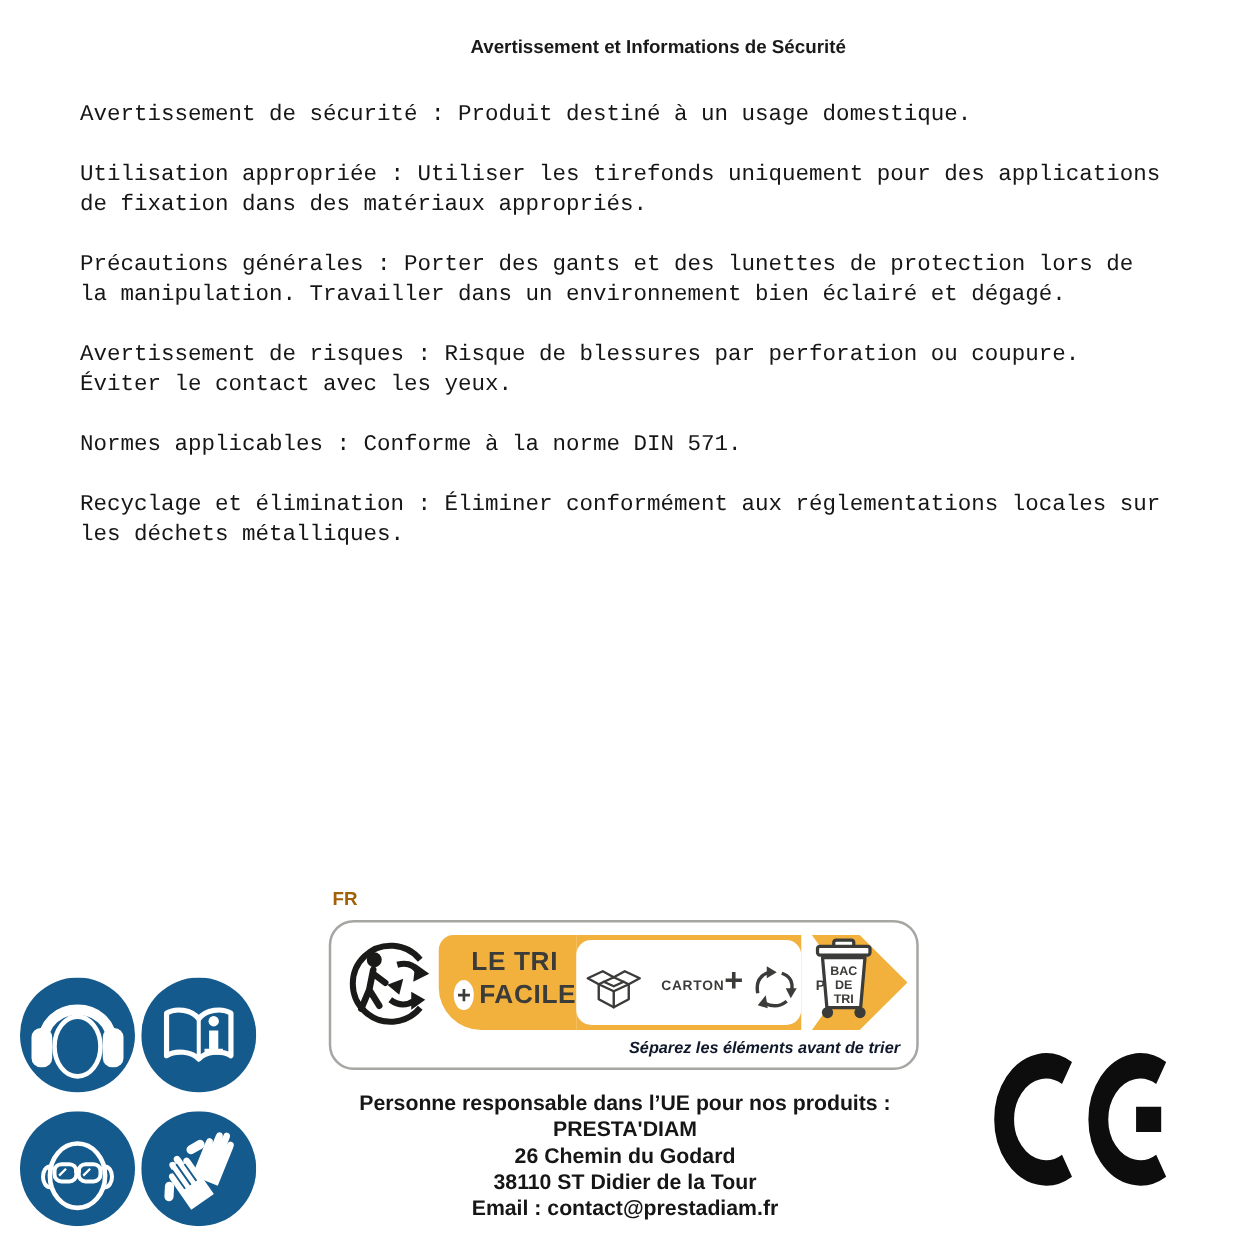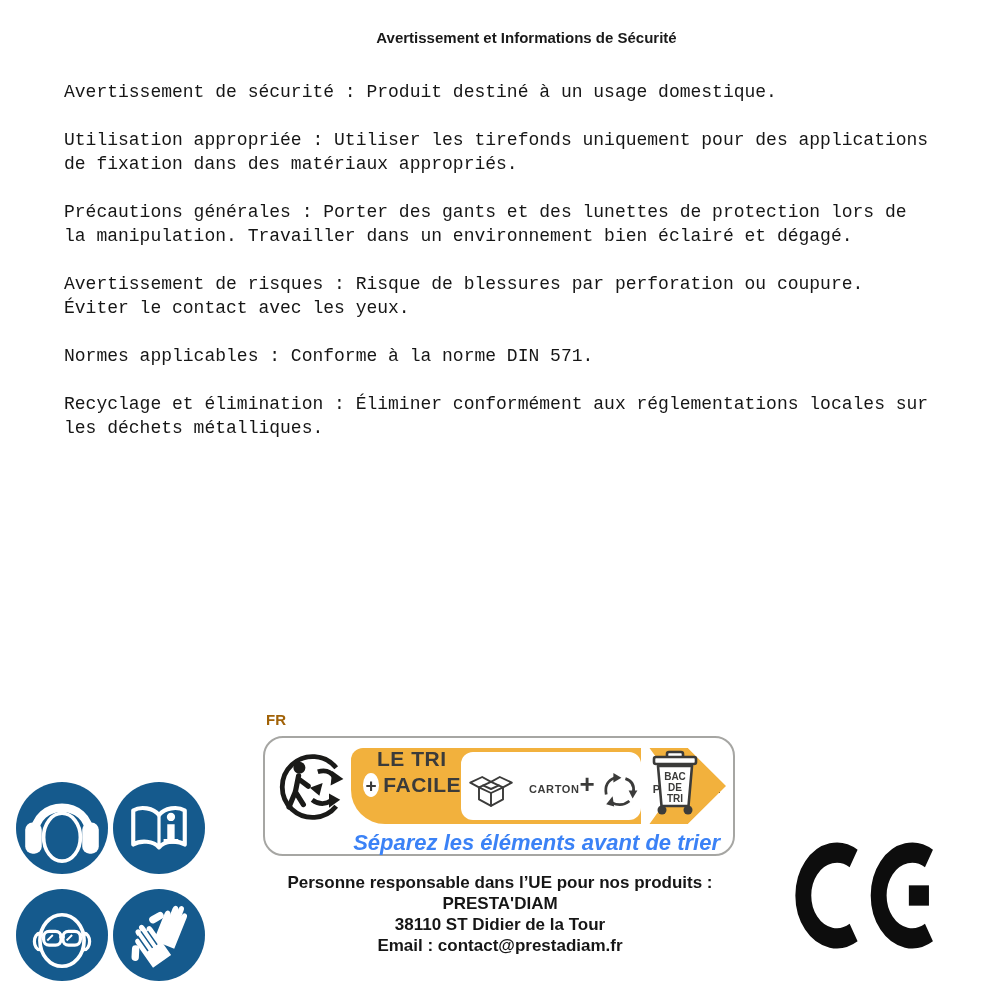--- a/index.html
+++ b/index.html
@@ -17,38 +17,38 @@
               grid-template-columns:92px 92px;column-gap:5px;row-gap:15px;}
   .picto{width:92px;height:92px;}
 
   
   .fr-code{position:absolute;left:266px;top:711px;font-size:15px;font-weight:bold;color:#a16207;text-align:center;}
   .sort-box{position:absolute;left:263px;top:736px;width:472px;height:120px;background:#fff;
             border:2px solid #a6a6a3;border-radius:20px;box-sizing:border-box;}
   .triman{position:absolute;left:8px;top:6px;width:80px;height:86px;}
   .ribbon{position:absolute;left:86px;top:10px;height:76px;display:flex;}
   .seg-letri{width:110px;background:#F2B13D;border-radius:12px 0 0 34px;
-             box-sizing:border-box;padding:0 0 0 0;color:#3B3B3A;}
+             box-sizing:border-box;padding:11px 0 0 0;color:#3B3B3A;}
   .letri-l1{font-size:21px;font-weight:800;letter-spacing:.5px;margin-left:26px;line-height:22px;}
   .letri-l2{display:flex;align-items:center;gap:4px;margin:3px 0 0 12px;}
   .plus-circle{width:24px;height:24px;border-radius:50%;background:#fff;color:#3B3B3A;
                font-size:19px;font-weight:800;display:flex;align-items:center;justify-content:center;line-height:1;}
   .letri-l2 .word{font-size:21px;font-weight:800;letter-spacing:.5px;}
   .seg-mid{position:relative;width:180px;background:#F2B13D;}
   .bubble{position:absolute;left:0;right:0;top:4px;bottom:4px;background:#fff;border-radius:12px;
           display:flex;align-items:center;justify-content:space-evenly;padding:0 2px;}
   .material{display:flex;flex-direction:row;align-items:center;gap:10px;margin-top:6px;}
   .material .mat-label{font-size:11px;font-weight:bold;letter-spacing:.6px;color:#3B3B3A;}
   .mat-plus{font-size:26px;font-weight:800;color:#3B3B3A;margin-top:-4px;}
   .seg-chevron{width:85px;background:#F2B13D;
                clip-path:polygon(10% 0,55% 0,100% 50%,55% 100%,10% 100%,42% 50%);}
   .bin-svg{position:absolute;left:385px;top:12px;width:50px;height:66px;}
   .bin-text{font-family:"Liberation Sans",sans-serif;font-size:10px;font-weight:bold;fill:#3B3B3A;}
-  .tagline{position:absolute;right:13px;top:92px;font-size:22px;font-style:italic;
-           font-weight:600;color:#3b82f6;white-space:nowrap;}
+  .tagline{position:absolute;right:13px;top:92px;font-size:13px;font-style:italic;
+           font-weight:600;color:#0f172a;white-space:nowrap;}
 
   
   .contact{position:absolute;left:250px;top:872px;width:500px;text-align:center;
            font-size:17px;font-weight:bold;line-height:21px;color:#161616;}
 
   
   .ce{position:absolute;left:795px;top:842px;width:144px;height:107px;}
 </style>
 </head>
 <body>
@@ -185,20 +185,21 @@
     <text class="bin-text" x="25" y="41" text-anchor="middle">DE</text>
     <text class="bin-text" x="25" y="52" text-anchor="middle">TRI</text>
   </svg>
 
   <div class="tagline">Séparez les éléments avant de trier</div>
 </div>
 
 <div class="contact">
   <div>Personne responsable dans l’UE pour nos produits :</div>
   <div>PRESTA'DIAM</div>
+  <div>26 Chemin du Godard</div>
   <div>38110 ST Didier de la Tour</div>
   <div>Email : contact@prestadiam.fr</div>
 </div>
 
 <svg class="ce" viewBox="0 0 172 100" preserveAspectRatio="none">
   <title>CE</title>
   <g fill="none" stroke="#0d0d0d" stroke-width="19">
     <path d="M70 15.4 A 40 40 0 1 0 70 84.6"></path>
     <path d="M160 15.4 A 40 40 0 1 0 160 84.6"></path>
     <path d="M136 50 H 160"></path>

